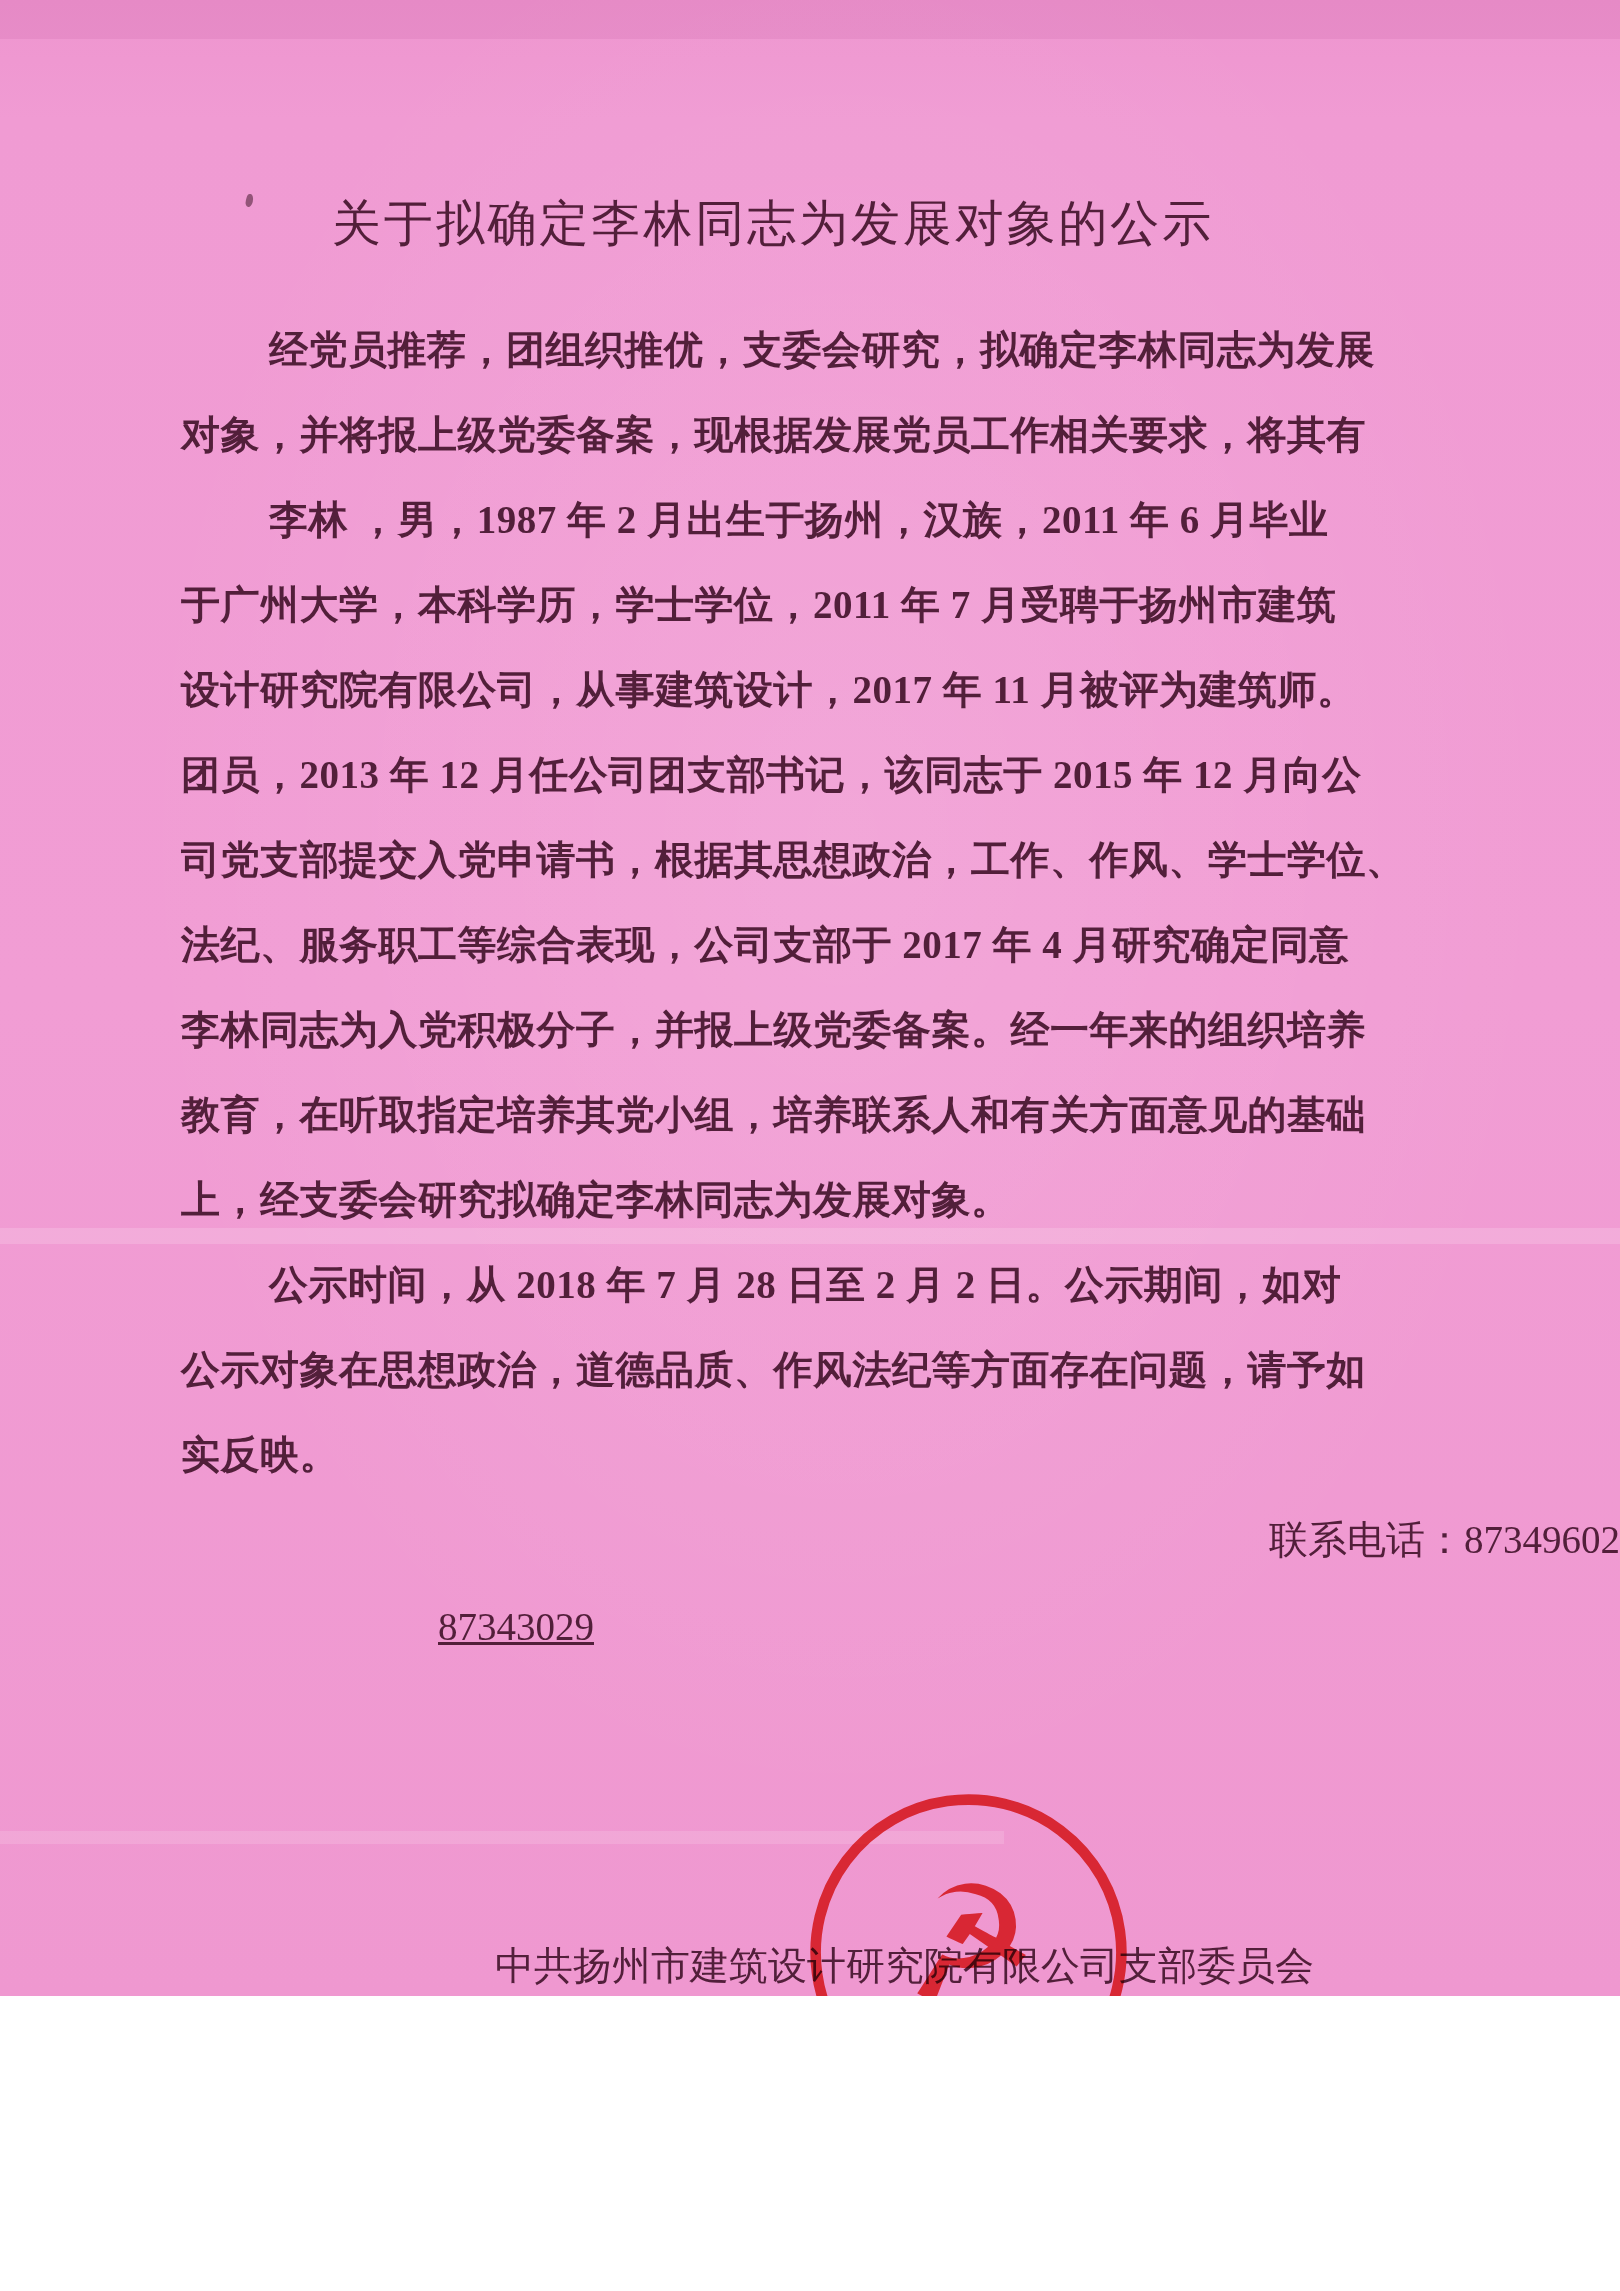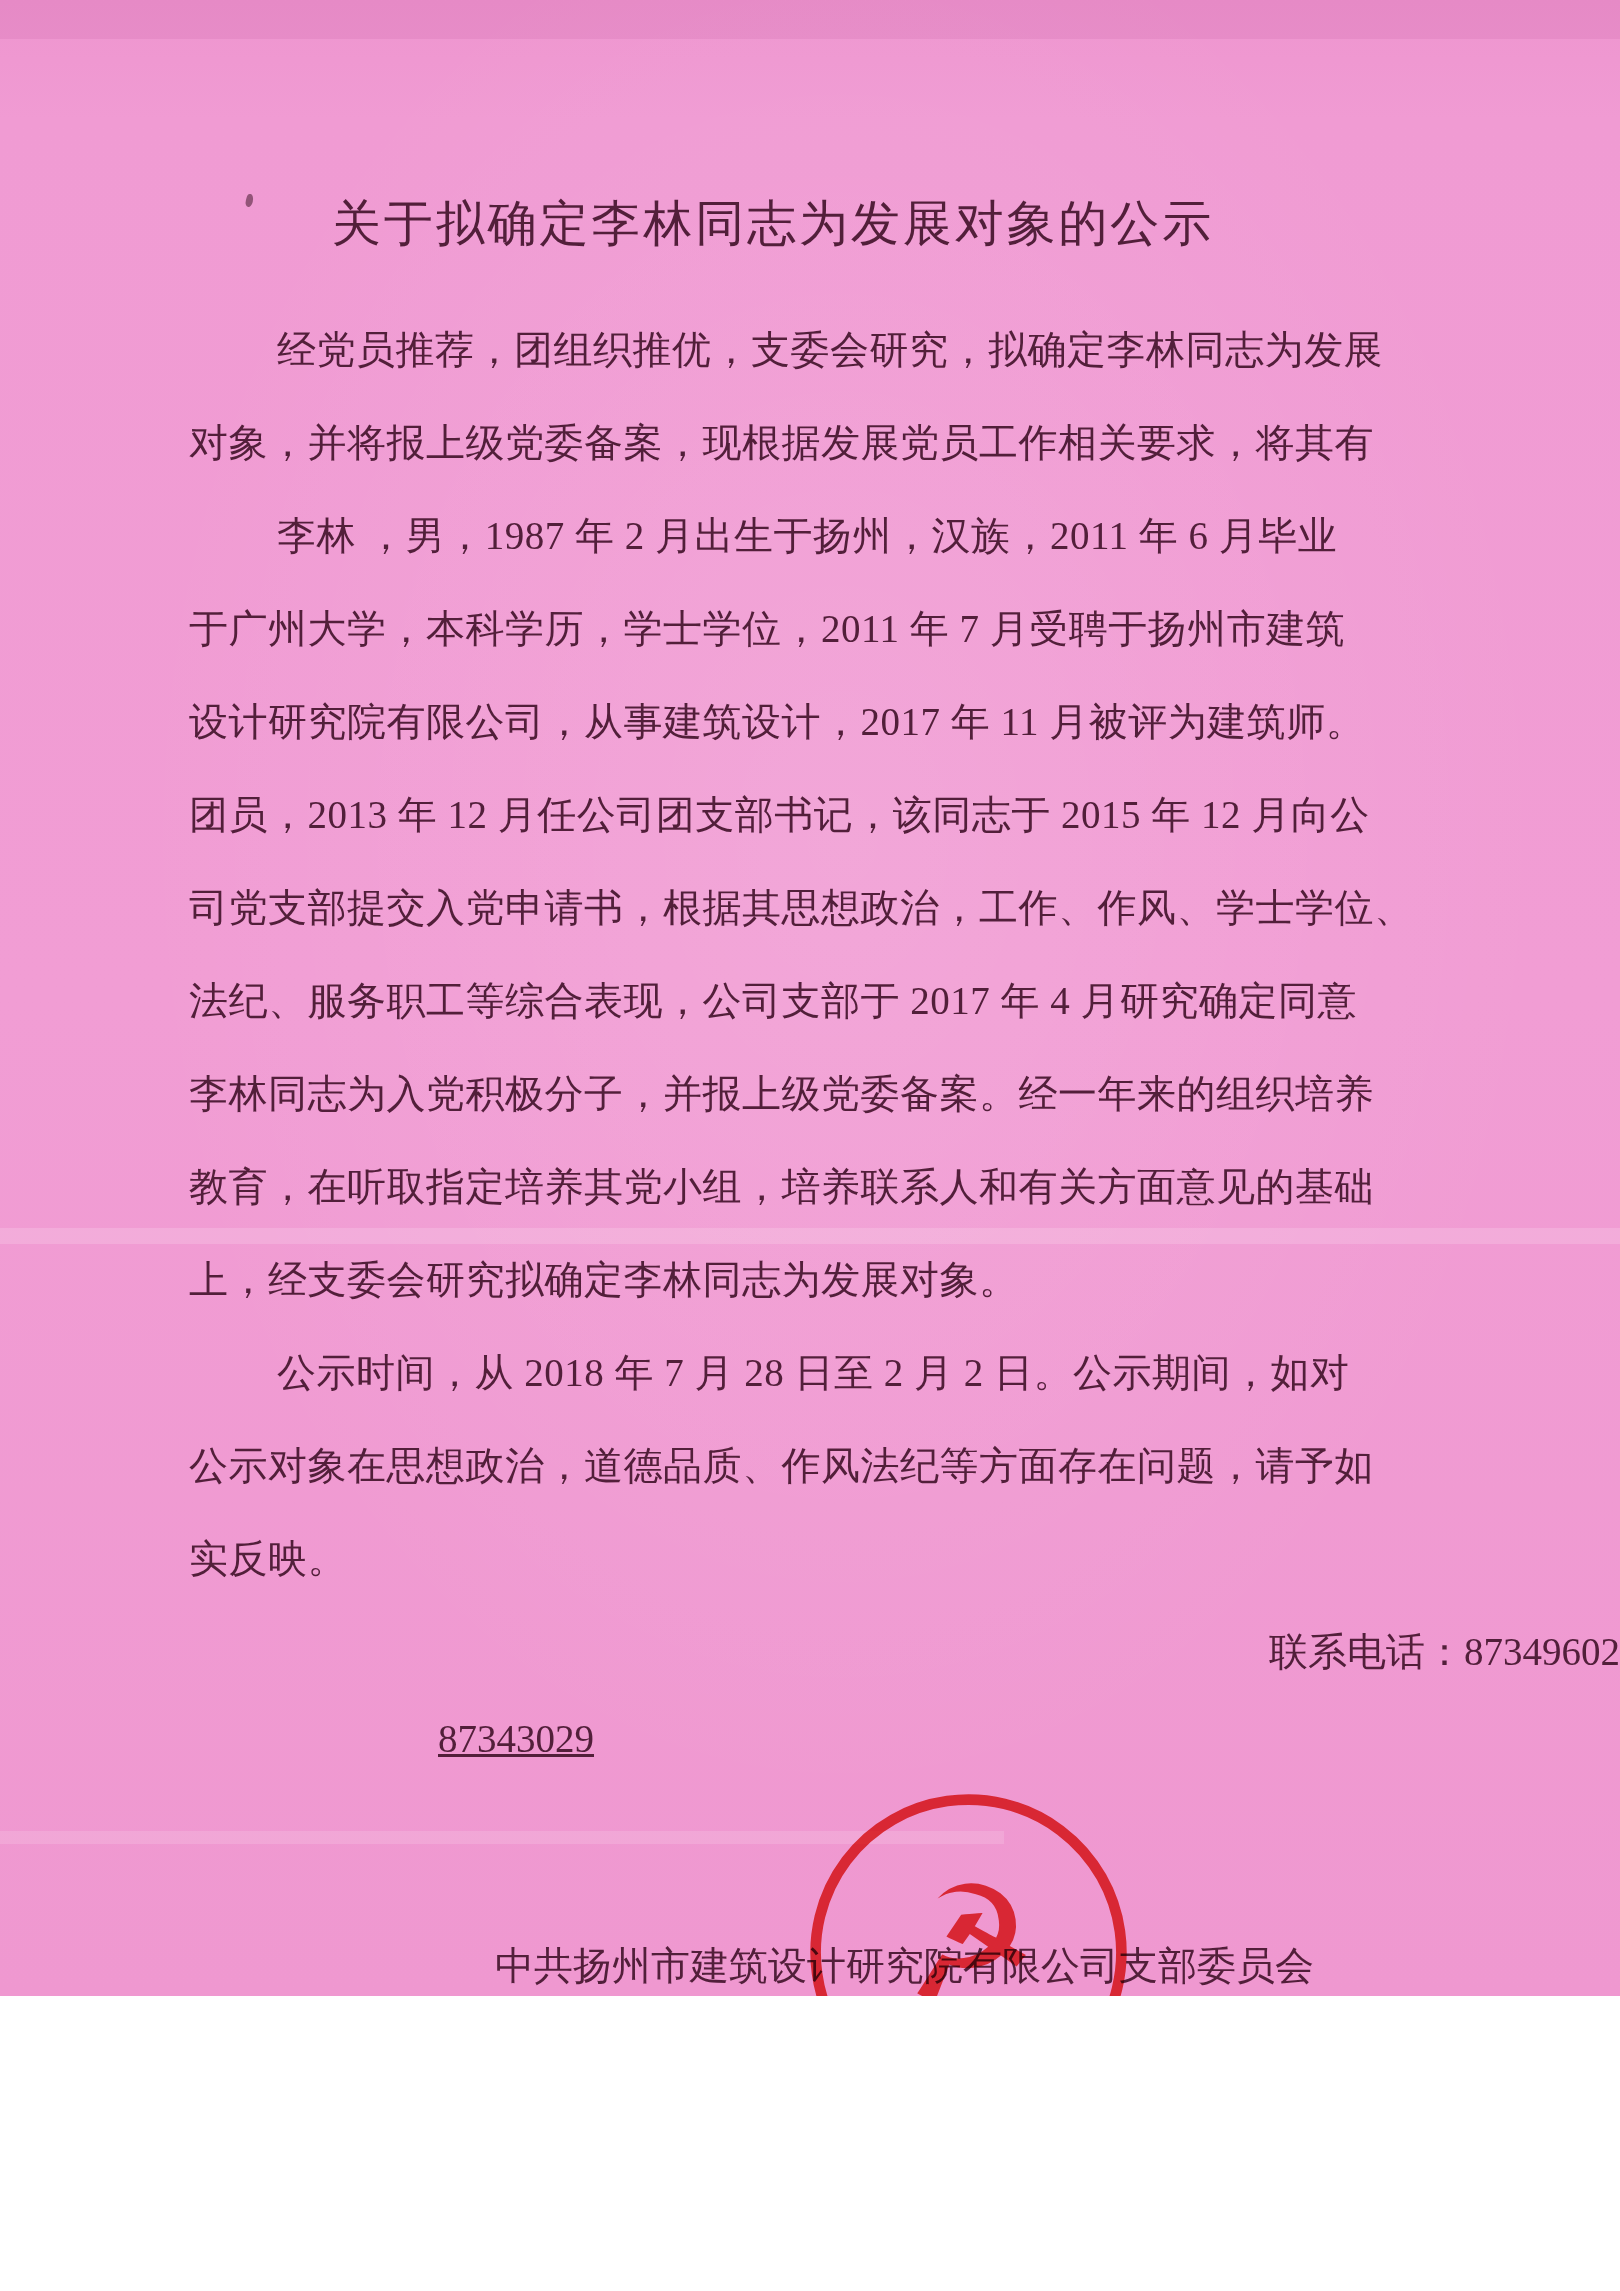--- a/index.html
+++ b/index.html
@@ -29,21 +29,21 @@
   .title{
     margin:191px 147px 0 181px;
     padding-right:108px;
     font-size:49px;line-height:65px;font-weight:400;
     letter-spacing:2.9px;text-align:center;
   }
   .body-block{
     margin:51px 147px 0 181px;
     font-size:39px;line-height:85px;letter-spacing:0.5px;
   }
-  .line{margin:8px;white-space:nowrap;}
+  .line{margin:0;white-space:nowrap;font-weight:bold;}
   .line.indent{text-indent:88px;}
   .contact1{
     margin:0 0 0 181px;padding-left:108px;
     font-size:39px;line-height:86px;white-space:nowrap;text-align:right;
   }
   .contact2{
     margin:0 0 0 181px;padding-left:257px;
     font-size:39px;line-height:88px;white-space:nowrap;text-decoration:underline;
   }
   .signature{

